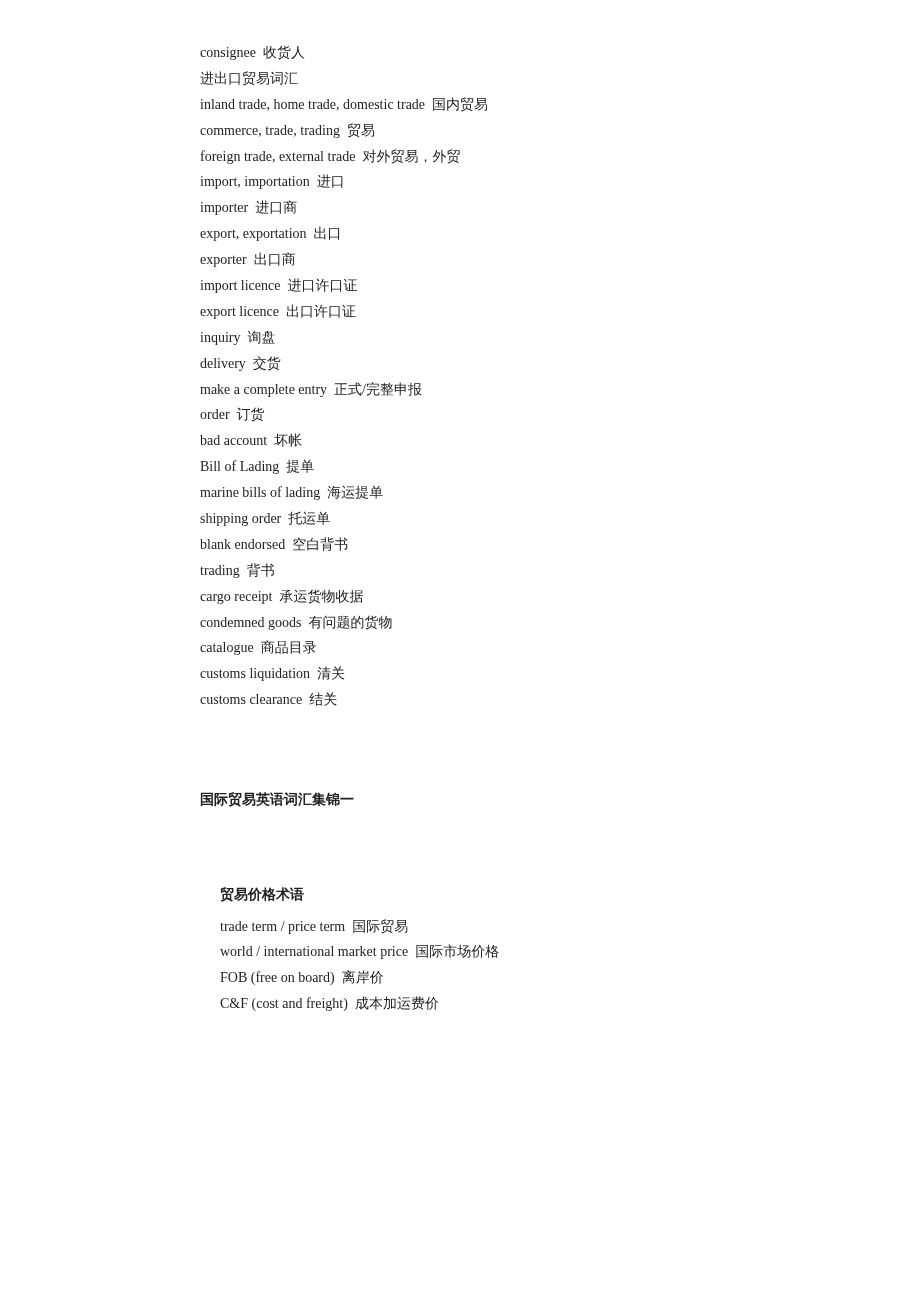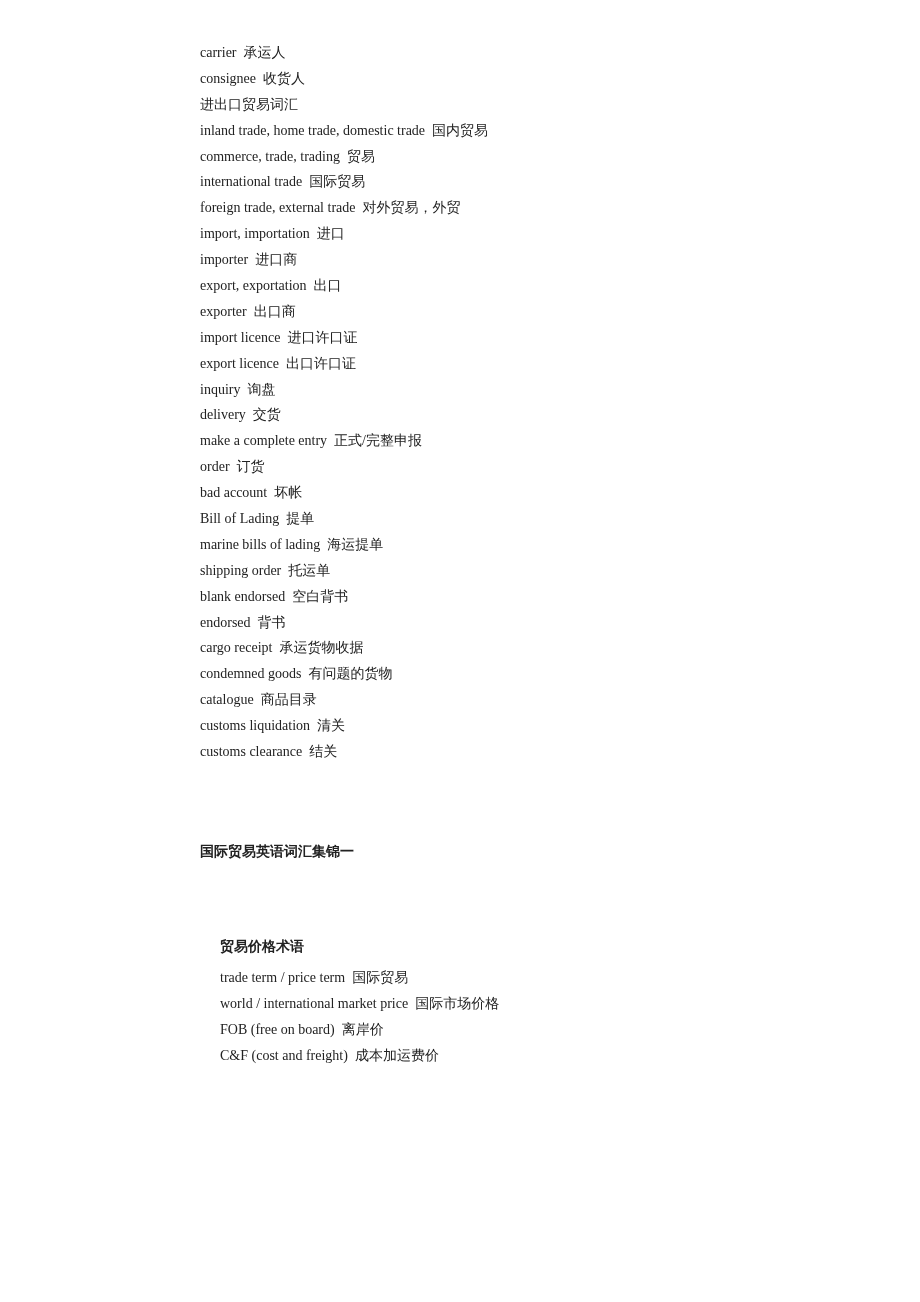--- a/index.html
+++ b/index.html
@@ -38,43 +38,41 @@
       padding-left: 20px;
     }
   </style>
 </head>
 <body>
 
 <div>
 
   <div class="content-block">
 
-  <span class="line">carrier  承运人</span>
       <span class="line">consignee  收货人</span>
       <span class="line">进出口贸易词汇</span>
       <span class="line">inland trade, home trade, domestic trade  国内贸易</span>
       <span class="line">commerce, trade, trading  贸易</span>
-      <span class="line">international trade  国际贸易</span>
       <span class="line">foreign trade, external trade  对外贸易，外贸</span>
       <span class="line">import, importation  进口</span>
       <span class="line">importer  进口商</span>
       <span class="line">export, exportation  出口</span>
       <span class="line">exporter  出口商</span>
       <span class="line">import licence  进口许口证</span>
       <span class="line">export licence  出口许口证</span>
       <span class="line">inquiry  询盘</span>
       <span class="line">delivery  交货</span>
       <span class="line">make a complete entry  正式/完整申报</span>
       <span class="line">order  订货</span>
       <span class="line">bad account  坏帐</span>
       <span class="line">Bill of Lading  提单</span>
       <span class="line">marine bills of lading  海运提单</span>
       <span class="line">shipping order  托运单</span>
       <span class="line">blank endorsed  空白背书</span>
-      <span class="line">endorsed  背书</span>
+      <span class="line">trading  背书</span>
       <span class="line">cargo receipt  承运货物收据</span>
       <span class="line">condemned goods  有问题的货物</span>
       <span class="line">catalogue  商品目录</span>
       <span class="line">customs liquidation  清关</span>
       <span class="line">customs clearance  结关</span>
     </div>
 
   <div class="spacer"></div>
 
   <div class="section-title">国际贸易英语词汇集锦一</div>

